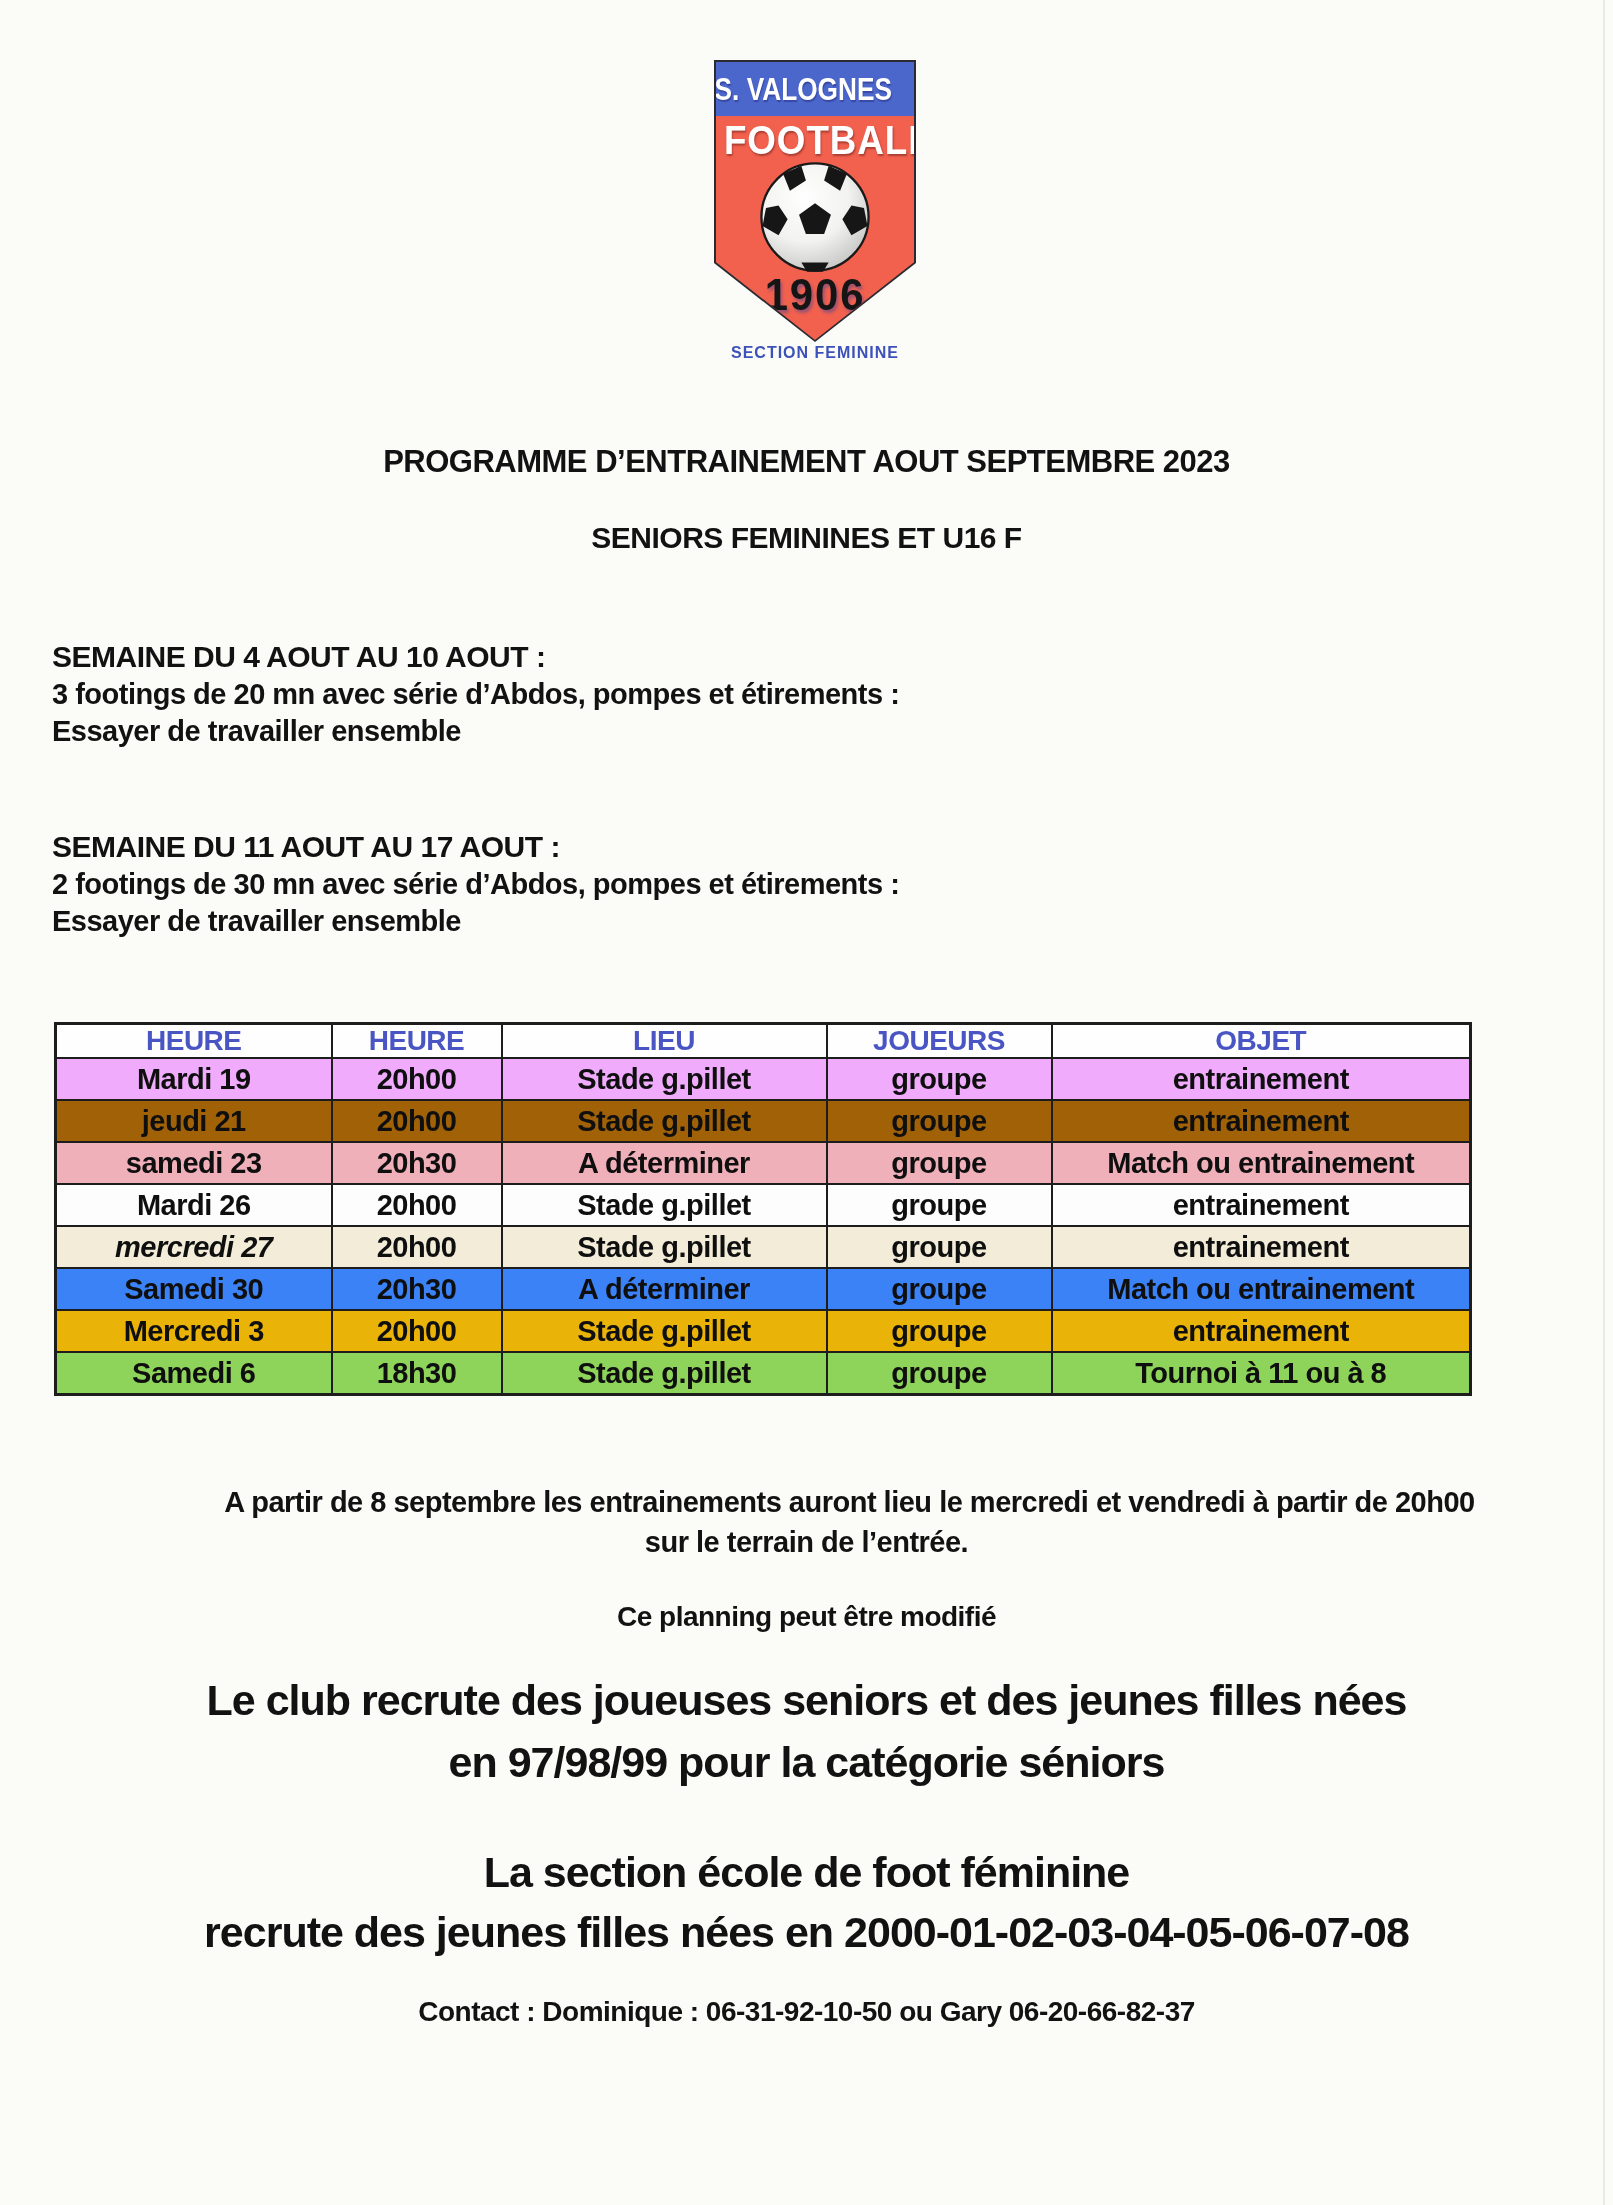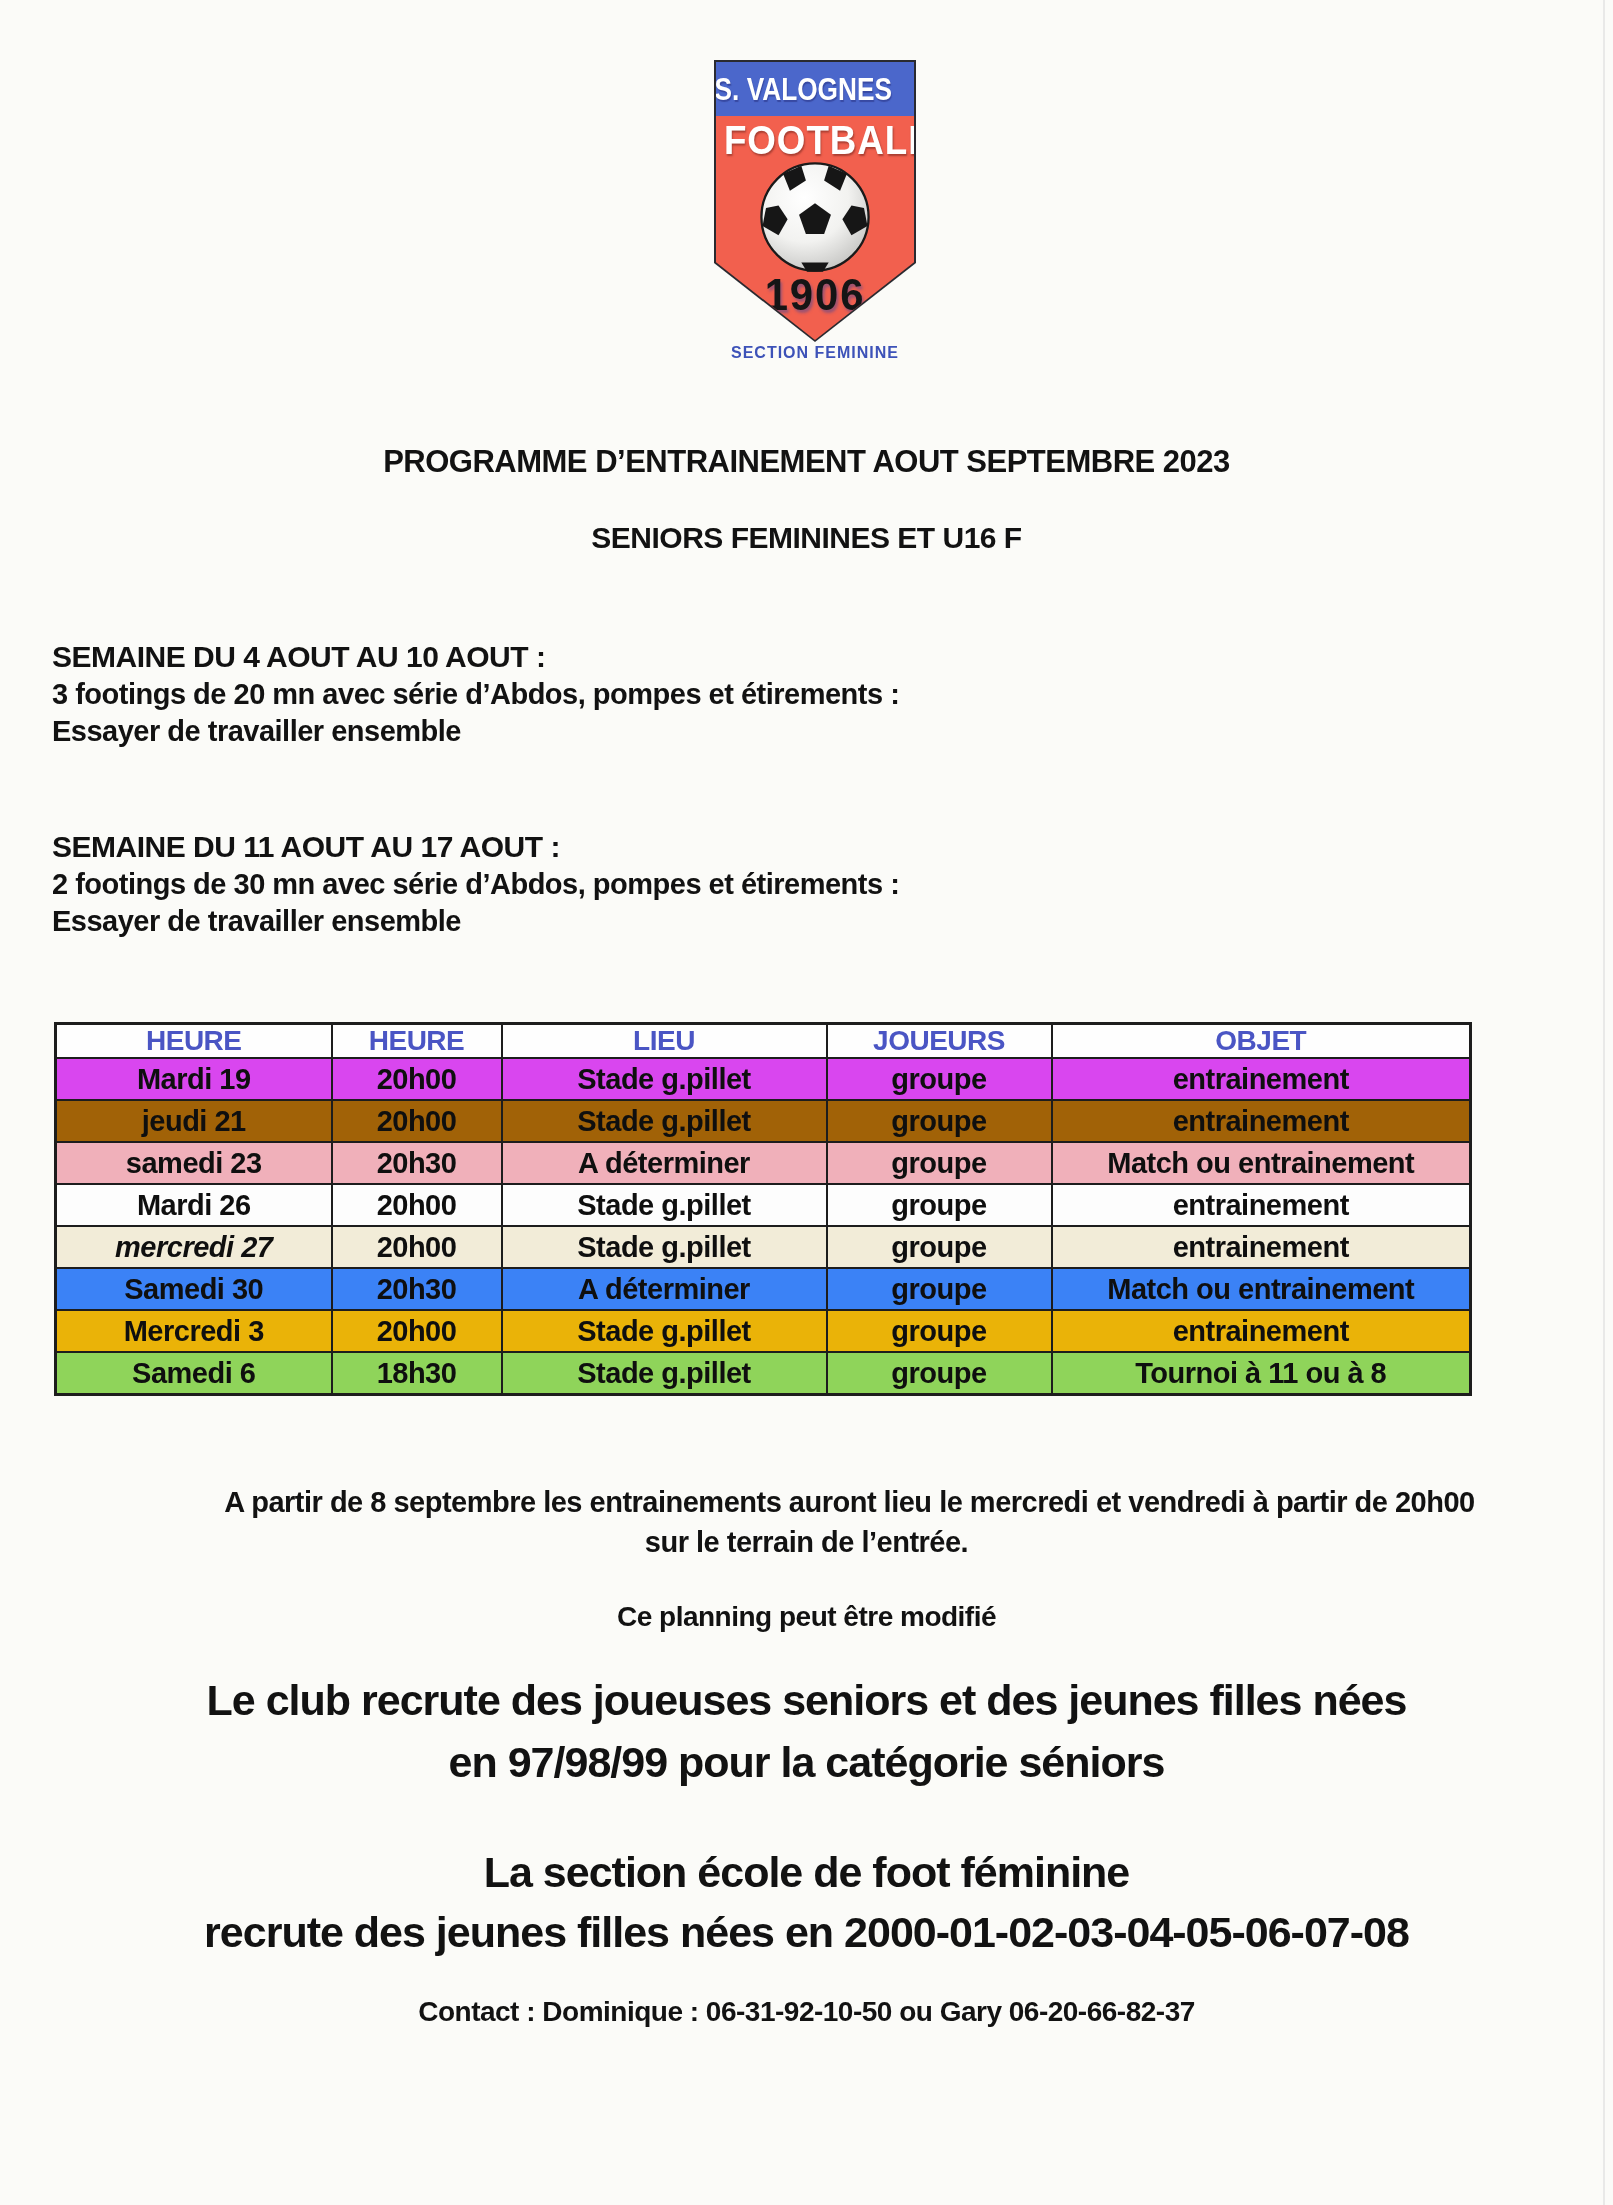--- a/index.html
+++ b/index.html
@@ -144,21 +144,21 @@
   <thead>
     <tr>
         <th style="color: rgb(74, 85, 196);">HEURE</th>
         <th style="color: rgb(74, 85, 196);">HEURE</th>
         <th style="color: rgb(74, 85, 196);">LIEU</th>
         <th style="color: rgb(74, 85, 196);">JOUEURS</th>
         <th style="color: rgb(74, 85, 196);">OBJET</th>
       </tr>
   </thead>
   <tbody>
-      <tr style="background: #d946ef;">
+      <tr style="background: #f0abfc;">
         <td>Mardi 19</td>
         <td>20h00</td>
         <td>Stade g.pillet</td>
         <td>groupe</td>
         <td>entrainement</td>
       </tr>
       <tr style="background: #a16207;">
         <td>jeudi 21</td>
         <td>20h00</td>
         <td>Stade g.pillet</td>

